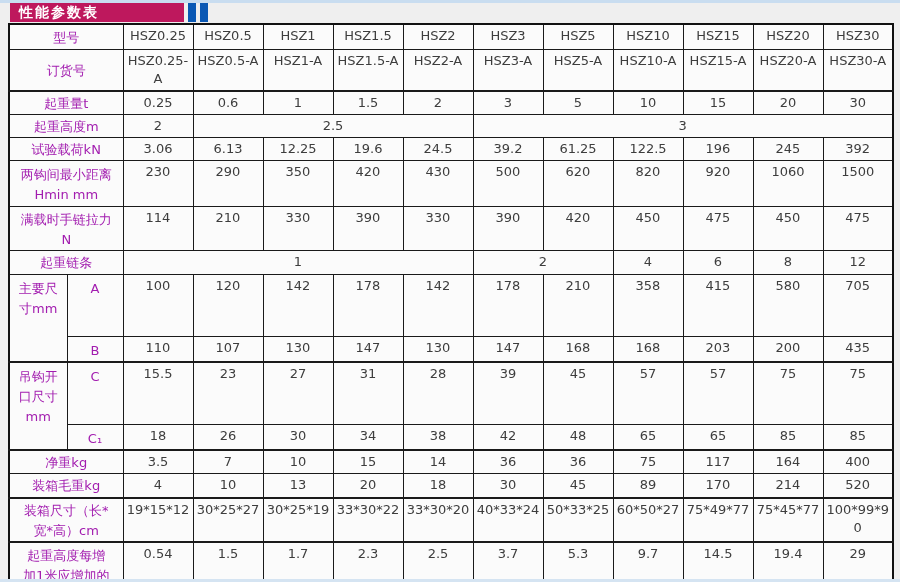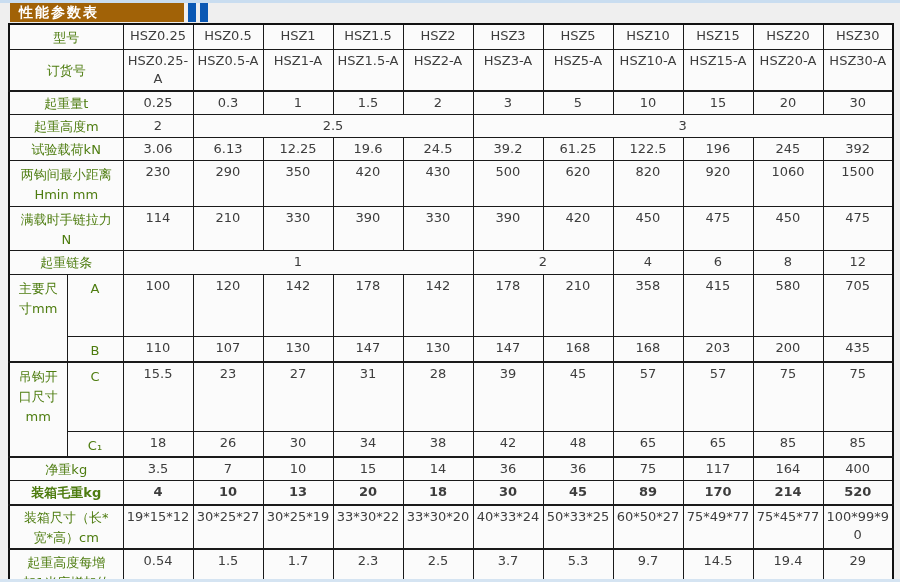--- a/index.html
+++ b/index.html
@@ -5,36 +5,36 @@
   html,body{margin:0;padding:0;}
   body{
     width:900px;height:582px;overflow:hidden;position:relative;
     background:#efefef;
     font-family:"DejaVu Sans","Liberation Sans",sans-serif;
   }
   .top-strip{position:absolute;top:0;left:0;width:900px;height:3px;background:#c9ddf0;}
   .bottom-strip{position:absolute;bottom:0;left:0;width:900px;height:3px;background:#d5e4f2;}
   .title-bar{position:absolute;top:3px;left:10px;height:19px;display:flex;align-items:stretch;}
   .title-main{
-    background:#a16207;color:#ffffff;font-weight:bold;font-size:14px;
+    background:#be185d;color:#ffffff;font-weight:bold;font-size:14px;
     width:165px;display:flex;align-items:center;padding-left:9px;letter-spacing:2px;
   }
   .stripe{background:#0a58b4;width:8px;margin-left:4px;}
   .tbl-wrap{position:absolute;top:23px;left:8px;width:886px;}
   table{
     border-collapse:collapse;table-layout:fixed;width:886px;
     background:#fbfbfb;border:2px solid #111111;
   }
   td{
     border:1px solid #1a1a1a;
     font-size:13px;color:#3d3d3d;text-align:center;
     vertical-align:top;padding:2px 1px 0 1px;line-height:1.45;
     overflow:hidden;word-wrap:break-word;
   }
-  td.lbl{color:#4d7c0f;white-space:pre-line;vertical-align:middle;line-height:1.55;}
+  td.lbl{color:#a21caf;white-space:pre-line;vertical-align:middle;line-height:1.55;}
   td.grp{vertical-align:top;padding-top:4px;}
   td.sub{vertical-align:top;padding-top:4px;}
   tr.thick td{border-top-width:2px;}
 </style>
 </head>
 <body>
 
 <div class="top-strip"></div>
 
 <div class="title-bar">
@@ -85,21 +85,21 @@
           <td>HSZ3-A</td>
           <td>HSZ5-A</td>
           <td>HSZ10-A</td>
           <td>HSZ15-A</td>
           <td>HSZ20-A</td>
           <td>HSZ30-A</td>
         </tr>
         <tr class="thick" style="height: 22px; padding-left: 32px;">
           <td class="lbl" colspan="2">起重量t</td>
           <td>0.25</td>
-          <td>0.3</td>
+          <td>0.6</td>
           <td>1</td>
           <td>1.5</td>
           <td>2</td>
           <td>3</td>
           <td>5</td>
           <td>10</td>
           <td>15</td>
           <td>20</td>
           <td>30</td>
         </tr>
@@ -185,21 +185,21 @@
           <td>130</td>
           <td>147</td>
           <td>130</td>
           <td>147</td>
           <td>168</td>
           <td>168</td>
           <td>203</td>
           <td>200</td>
           <td>435</td>
         </tr>
-        <tr class="thick" style="height: 70px; padding-left: 20px;">
+        <tr class="thick" style="height: 63px; padding-left: 20px;">
           <td class="lbl grp" rowspan="2">吊钩开
 口尺寸
 mm</td>
           <td class="lbl sub">C</td>
           <td>15.5</td>
           <td>23</td>
           <td>27</td>
           <td>31</td>
           <td>28</td>
           <td>39</td>
@@ -230,21 +230,21 @@
           <td>10</td>
           <td>15</td>
           <td>14</td>
           <td>36</td>
           <td>36</td>
           <td>75</td>
           <td>117</td>
           <td>164</td>
           <td>400</td>
         </tr>
-        <tr style="height: 22px; font-weight: bold;">
+        <tr style="height: 22px;">
           <td class="lbl" colspan="2">装箱毛重kg</td>
           <td>4</td>
           <td>10</td>
           <td>13</td>
           <td>20</td>
           <td>18</td>
           <td>30</td>
           <td>45</td>
           <td>89</td>
           <td>170</td>

